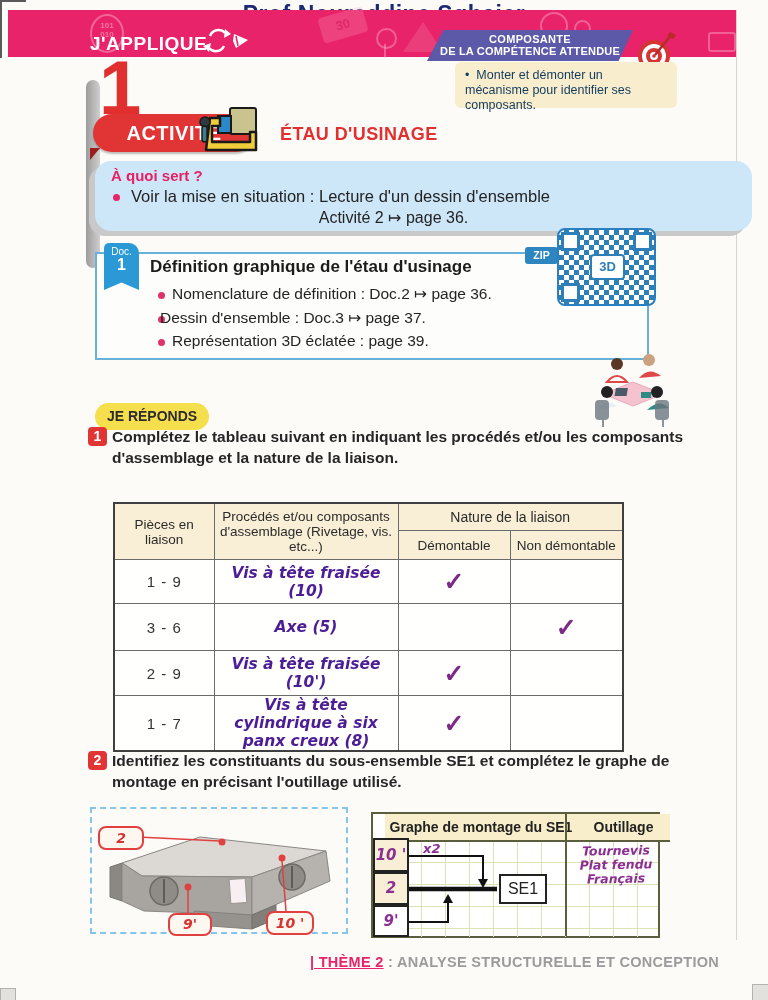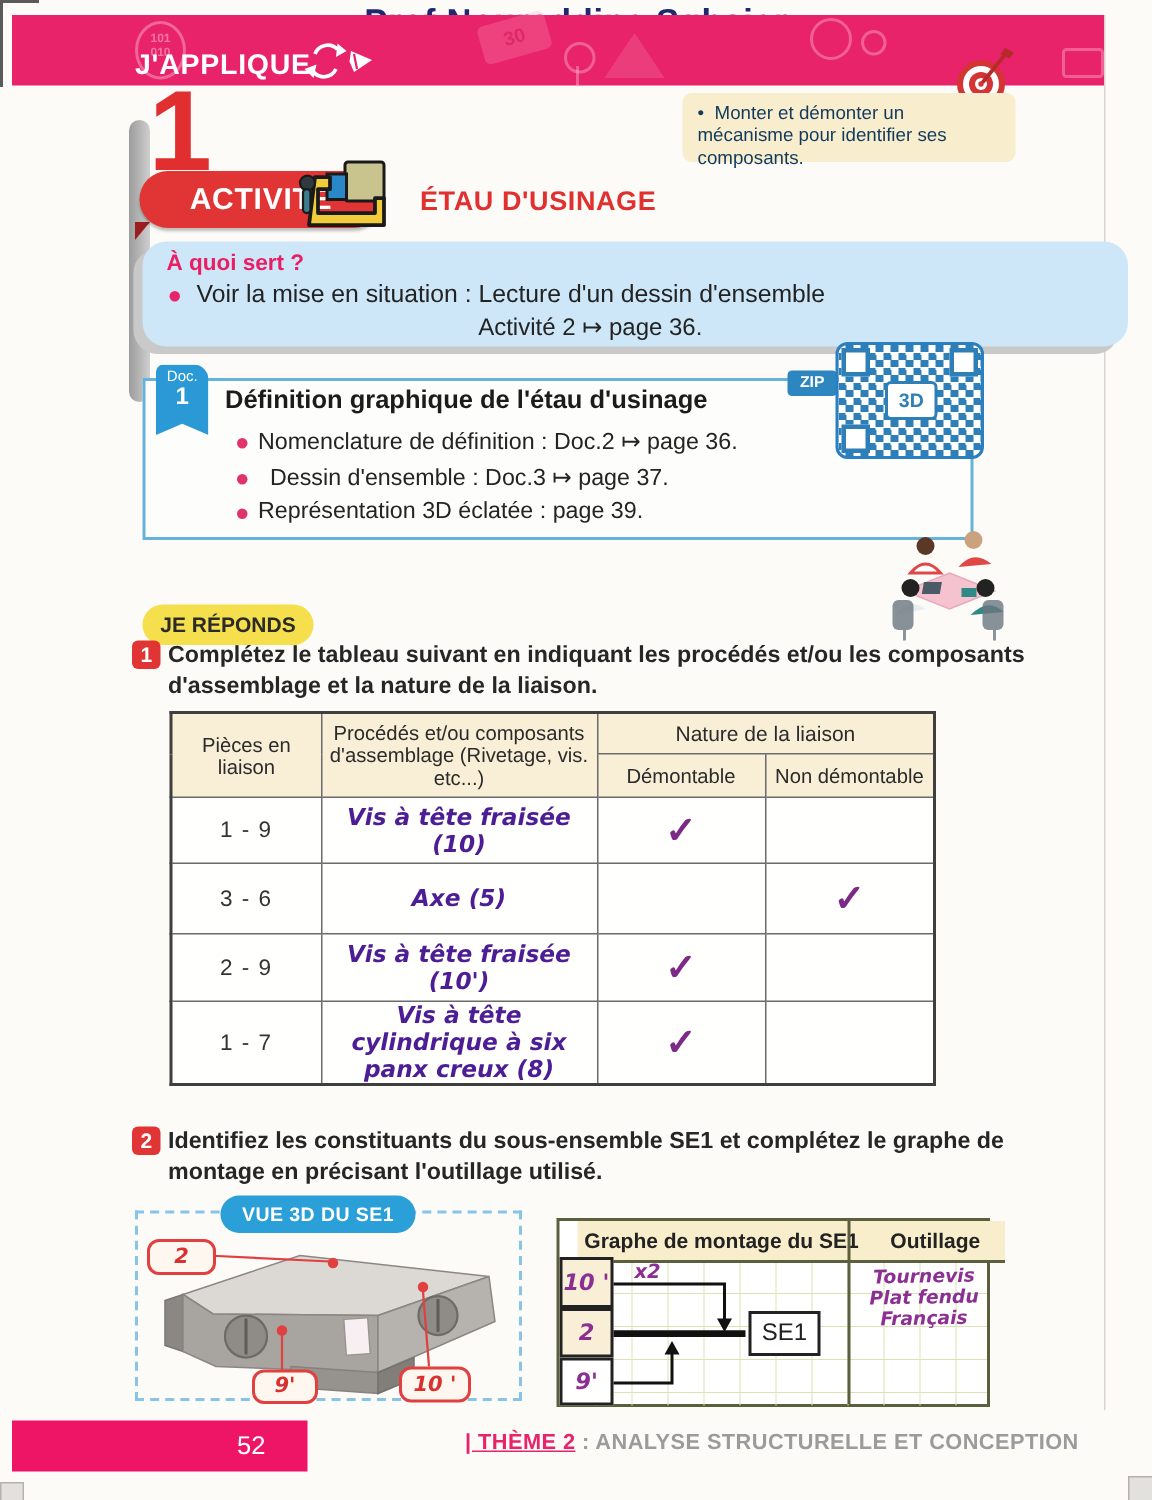--- a/index.html
+++ b/index.html
@@ -72,21 +72,21 @@
   
   .je-reponds{left:95px;top:379px;width:114px;height:27px;background:#f5df4d;border-radius:14px;
               color:#2b2b2b;font-weight:bold;font-size:14px;text-align:center;line-height:27px;margin-top:24px;}
 
   
   .q-num{width:19px;height:19px;background:#e13434;border-radius:4px;color:#fff;font-weight:bold;
          font-size:14px;text-align:center;line-height:19px;}
   .q-text{font-size:15.5px;font-weight:bold;color:#262626;line-height:21px;}
 
   
-  .t1{left:113px;top:474px;border-collapse:collapse;table-layout:fixed;}
+  .t1{left:113px;top:502px;border-collapse:collapse;table-layout:fixed;}
   .t1 th,.t1 td{border:1px solid #6b6b6b;padding:0;text-align:center;}
   .t1{border:2px solid #3f3f3f;}
   .t1 th{background:#f9efd6;font-weight:normal;font-size:13.5px;color:#2b2b2b;}
   .t1 td{background:#fffffe;}
   .t1 tbody td{border-top-style:dotted;}
   .t1 .pieces{font-size:15px;color:#333;letter-spacing:1px;}
   .answer{font-family:"DejaVu Sans",sans-serif;font-style:italic;font-weight:bold;
           color:#4c1d95;font-size:15.5px;line-height:18px;}
   .check{font-size:25px;font-weight:bold;color:#7c2a86;}
 
@@ -164,20 +164,24 @@
     <svg width="52" height="32" viewBox="0 0 52 32">
       <path d="M10 10 A9 9 0 0 1 25 7" fill="none" stroke="#ffffff" stroke-width="2.5"></path>
       <path d="M24 20 A9 9 0 0 1 9 22" fill="none" stroke="#ffffff" stroke-width="2.5"></path>
       <polygon points="25,3 31,8 24,12" fill="#ffffff"></polygon>
       <polygon points="9,26 3,20 11,17" fill="#ffffff"></polygon>
       <polygon points="34,8 48,14 36,22 33,15" fill="#ffffff"></polygon>
       <line x1="36" y1="10" x2="38" y2="20" stroke="#e8236a" stroke-width="1.5"></line>
     </svg>
   </div>
 
+  <div class="abs comp-banner">
+    <div class="l1">COMPOSANTE</div>
+    <div class="l2">DE LA COMPÉTENCE ATTENDUE</div>
+  </div>
   <div class="abs" style="left:634px;top:32px;">
     <svg width="42" height="44" viewBox="0 0 42 44">
       <circle cx="20" cy="24" r="16" fill="#d43434"></circle>
       <circle cx="20" cy="24" r="12" fill="#ffffff"></circle>
       <circle cx="20" cy="24" r="8" fill="#d43434"></circle>
       <circle cx="20" cy="24" r="4" fill="#ffffff"></circle>
       <circle cx="20" cy="24" r="1.8" fill="#d43434"></circle>
       <line x1="38" y1="2" x2="21" y2="23" stroke="#b82a2a" stroke-width="2.5"></line>
       <polygon points="36,0 42,3 39,7 33,4" fill="#b82a2a"></polygon>
     </svg>
@@ -211,21 +215,21 @@
 
   <div class="abs doc-box"></div>
   <div class="abs doc-tag">
     <span class="s">Doc.</span>
     <span class="n">1</span>
   </div>
   <div class="abs doc-title">Définition graphique de l'étau d'usinage</div>
   <div class="abs pink-dot" style="left:158px;top:292px;"></div>
   <div class="abs doc-li" style="left:172px;top:285px;">Nomenclature de définition : Doc.2 ↦ page 36.</div>
   <div class="abs pink-dot" style="left:158px;top:316px;"></div>
-  <div class="abs doc-li" style="left:180px;top:309px;">Dessin d'ensemble :  Doc.3 ↦ page 37.</div>
+  <div class="abs doc-li" style="left:160px;top:309px;">Dessin d'ensemble :  Doc.3 ↦ page 37.</div>
   <div class="abs pink-dot" style="left:158px;top:339px;"></div>
   <div class="abs doc-li" style="left:172px;top:332px;">Représentation 3D éclatée : page 39.</div>
 
   <div class="abs zip-chip">ZIP</div>
   <div class="abs qr">
     <div class="finder" style="left:2px;top:2px;"></div>
     <div class="finder" style="right:2px;top:2px;"></div>
     <div class="finder" style="left:2px;bottom:2px;"></div>
     <div class="qr-center">3D</div>
   </div>
@@ -328,21 +332,20 @@
       <circle cx="130" cy="33" r="3.5" fill="#e04040"></circle>
       <line x1="96" y1="106" x2="96" y2="80" stroke="#e04040" stroke-width="1.5"></line>
       <circle cx="96" cy="78" r="3.5" fill="#e04040"></circle>
       <line x1="194" y1="102" x2="190" y2="52" stroke="#e04040" stroke-width="1.5"></line>
       <circle cx="190" cy="49" r="3.5" fill="#e04040"></circle>
     </svg>
     <div class="part-label" style="left:6px;top:17px;width:42px;height:20px;line-height:20px;">2</div>
     <div class="part-label" style="left:76px;top:104px;width:40px;height:19px;line-height:19px;">9'</div>
     <div class="part-label" style="left:174px;top:102px;width:44px;height:20px;line-height:20px;">10 '</div>
   </div>
-  <div class="abs vue-badge">VUE 3D DU SE1</div>
 
   <div class="abs graph">
     <div class="graph-body"></div>
     <div class="graph-head">
       <div class="g1">Graphe de montage du SE1</div>
       <div class="g2">Outillage</div>
     </div>
     <div class="vdiv"></div>
     <svg class="abs" style="left:0;top:0;" width="285" height="122" viewBox="0 0 285 122">
       <line x1="34" y1="75" x2="124" y2="75" stroke="#111" stroke-width="4.5"></line>
@@ -354,22 +357,19 @@
     <div class="node" style="top:24px;height:34px;line-height:30px;background:#f9efd6;">10 '</div>
     <div class="node" style="top:58px;height:33px;line-height:29px;background:#f9efd6;">2</div>
     <div class="node" style="top:91px;height:32px;line-height:28px;background:#fff;">9'</div>
     <div class="x2">x2</div>
     <div class="se1-box">SE1</div>
     <div class="tool-line" style="top:29px;">Tournevis</div>
     <div class="tool-line" style="top:43px;">Plat fendu</div>
     <div class="tool-line" style="top:57px;">Français</div>
   </div>
 
-  <div class="abs footer-bar">
-    <span class="footer-page">52</span>
-  </div>
   <div class="abs footer-theme">
     <span class="theme-pink">| THÈME 2</span><span class="theme-grey"> : </span><span class="theme-grey">ANALYSE STRUCTURELLE ET CONCEPTION</span>
   </div>
   <div class="abs corner" style="left:0;top:988px;width:14px;height:12px;"></div>
   <div class="abs corner" style="left:752px;top:984px;width:16px;height:16px;"></div>
 
 </div>
 
 </body></html>

